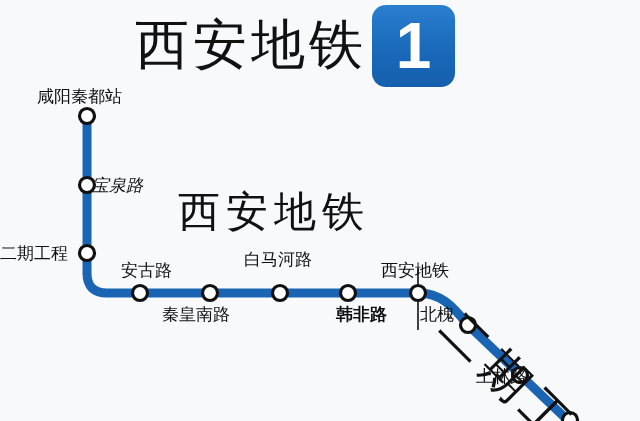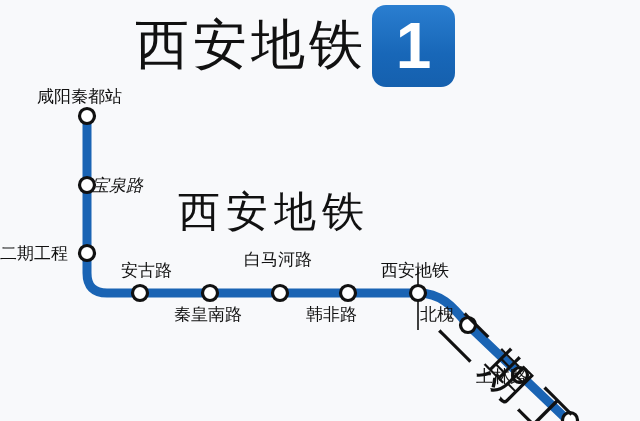--- a/index.html
+++ b/index.html
@@ -69,21 +69,21 @@
     <circle cx="468" cy="325" r="7.5"></circle>
     <circle cx="520" cy="375" r="7.5"></circle>
     <circle cx="570" cy="420" r="7.5"></circle>
   </g>
 </svg>
 
 <span class="lbl" style="left:37px; top:86px;">咸阳秦都站</span>
 <span class="lbl" style="left:92px; top:175px;font-style:italic;">宝泉路</span>
 <span class="lbl" style="left:0px; top:243px;">二期工程</span>
 <span class="lbl" style="left:114px; top:260px;margin-left:7px;">安古路</span>
-<span class="lbl" style="left:174px; top:304px;">秦皇南路</span>
+<span class="lbl" style="left:162px; top:304px;">秦皇南路</span>
 <span class="lbl" style="left:244px; top:249px;">白马河路</span>
-<span class="lbl" style="left:306px; top:304px;">韩非路</span>
+<span class="lbl" style="left:336px; top:304px;font-weight:bold;">韩非路</span>
 <span class="lbl" style="left:381px; top:260px;">西安地铁</span>
 <span class="lbl" style="left:420px; top:304px;">北槐</span>
 <span class="lbl" style="left:450px; top:366px;margin-left:26px;">上林路</span>
 
 <span class="phase" style="left:178px; top:188px;">西安地铁</span>
 <span class="phase2">二期工程</span>
 
 </body></html>

